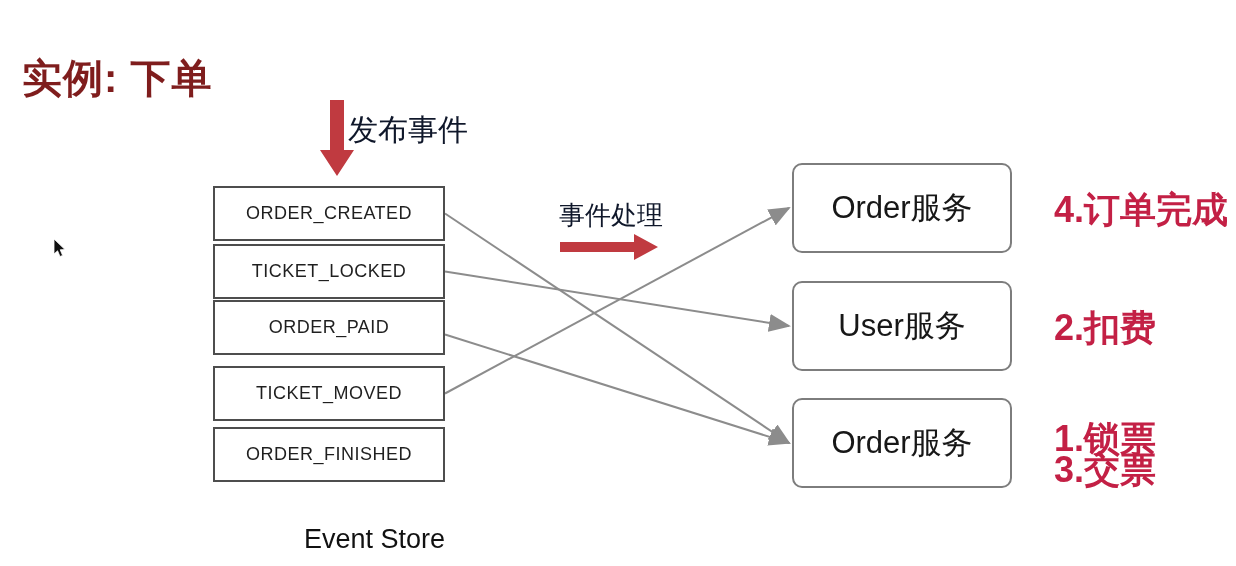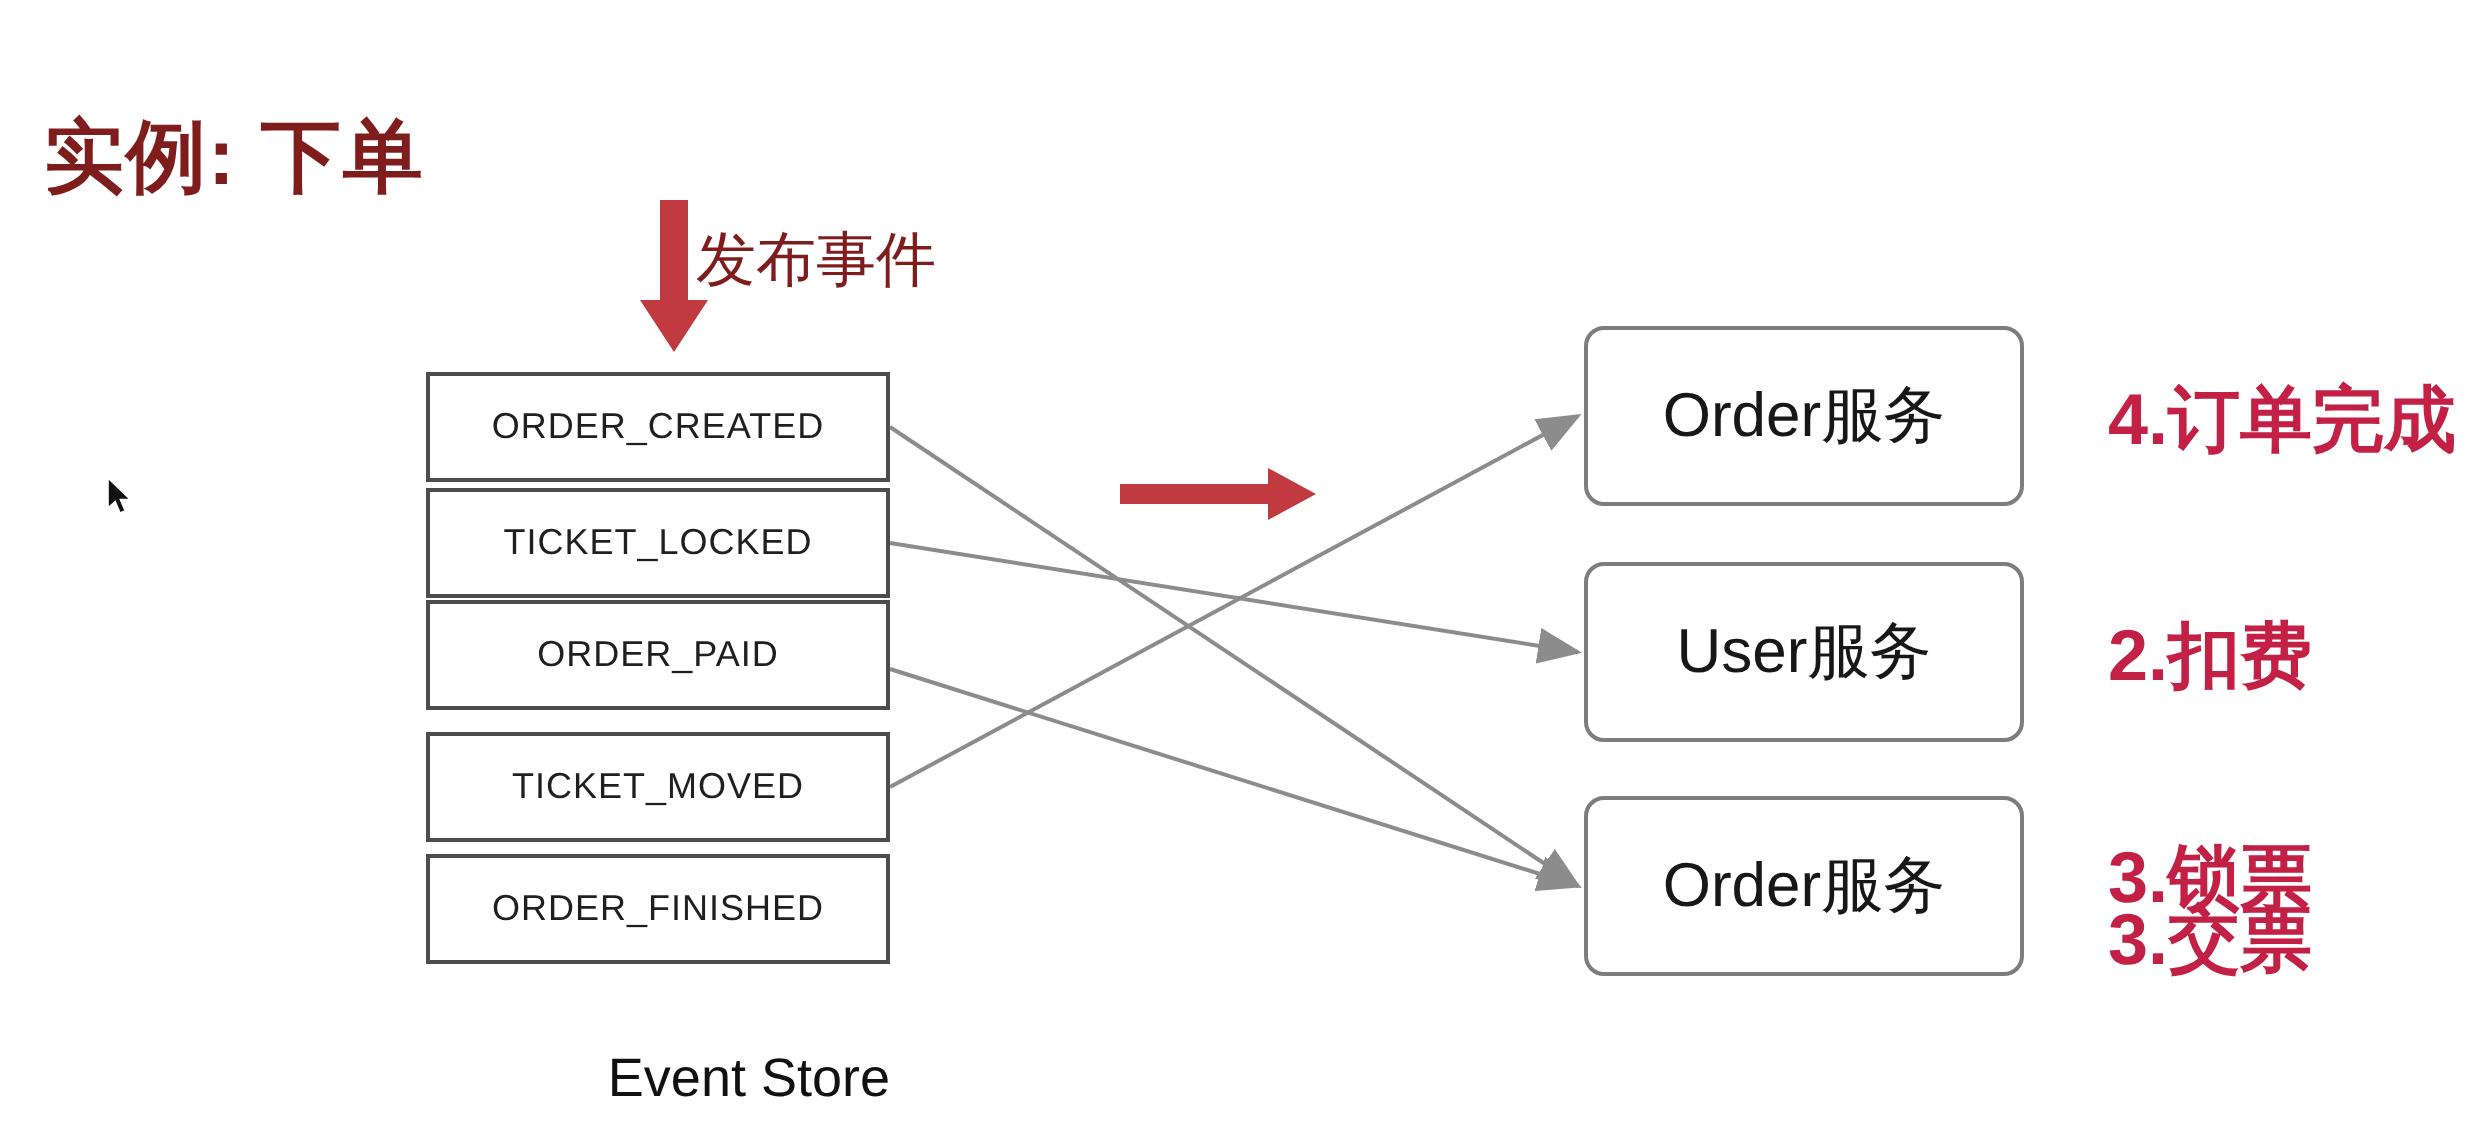--- a/index.html
+++ b/index.html
@@ -16,21 +16,21 @@
     left: 22px;
     top: 24px;
     font-size: 40px;
     font-weight: bold;
     color: #7f1d1d;
     letter-spacing: 1px;
     white-space: nowrap;
   }
   .zh-label {
     position: absolute;
-    color: #7f1d1d;
+    color: #0f172a;
     white-space: nowrap;
   }
   .publish-label { left: 348px; top: 110px; font-size: 30px; }
   .process-label { left: 559px; top: 198px; font-size: 26px; }
   .store-label {
     position: absolute;
     left: 213px; top: 524px; width: 232px;
     text-align: right;
     font-size: 27px;
     color: #111111;
@@ -120,32 +120,33 @@
   <div class="zh-label publish-label">发布事件</div>
 
   <div class="event-box" id="node-order_created" style="top:186px">ORDER_CREATED</div>
   <div class="event-box" id="node-ticket_locked" style="top:244px">TICKET_LOCKED</div>
   <div class="event-box" id="node-order_paid" style="top:300px">ORDER_PAID</div>
   <div class="event-box" id="node-ticket_moved" style="top:366px">TICKET_MOVED</div>
   <div class="event-box" id="node-order_finished" style="top:427px">ORDER_FINISHED</div>
 
   <div class="store-label">Event Store</div>
 
+  <div class="zh-label process-label">事件处理</div>
   <svg class="red-arrow" style="left:560px;top:234px" width="98" height="26">
     <polygon points="0,8 74,8 74,0 98,13 74,26 74,18 0,18"></polygon>
   </svg>
 
   <div class="service-box" id="node-order_service" style="top:163px">Order服务</div>
   <div class="service-box" id="node-user_service" style="top:281px">User服务</div>
   <div class="service-box" id="node-ticket_service" style="top:398px">Order服务</div>
 
   <div class="note" style="top:194px">4.订单完成</div>
   <div class="note" style="top:312px">2.扣费</div>
   <div class="note" style="top:423px">
-    <div>3.锁票</div>
+    <div>1.锁票</div>
     <div>3.交票</div>
   </div>
 
   <svg class="cursor" width="14" height="20" viewBox="0 0 14 20">
     <path d="M1,0 L1,15 L4.6,11.8 L7,17.5 L9.6,16.4 L7.2,10.8 L12,10.6 Z" fill="#111111" stroke="#ffffff" stroke-width="0.8"></path>
   </svg>
 
 </div>
 
 </body></html>

